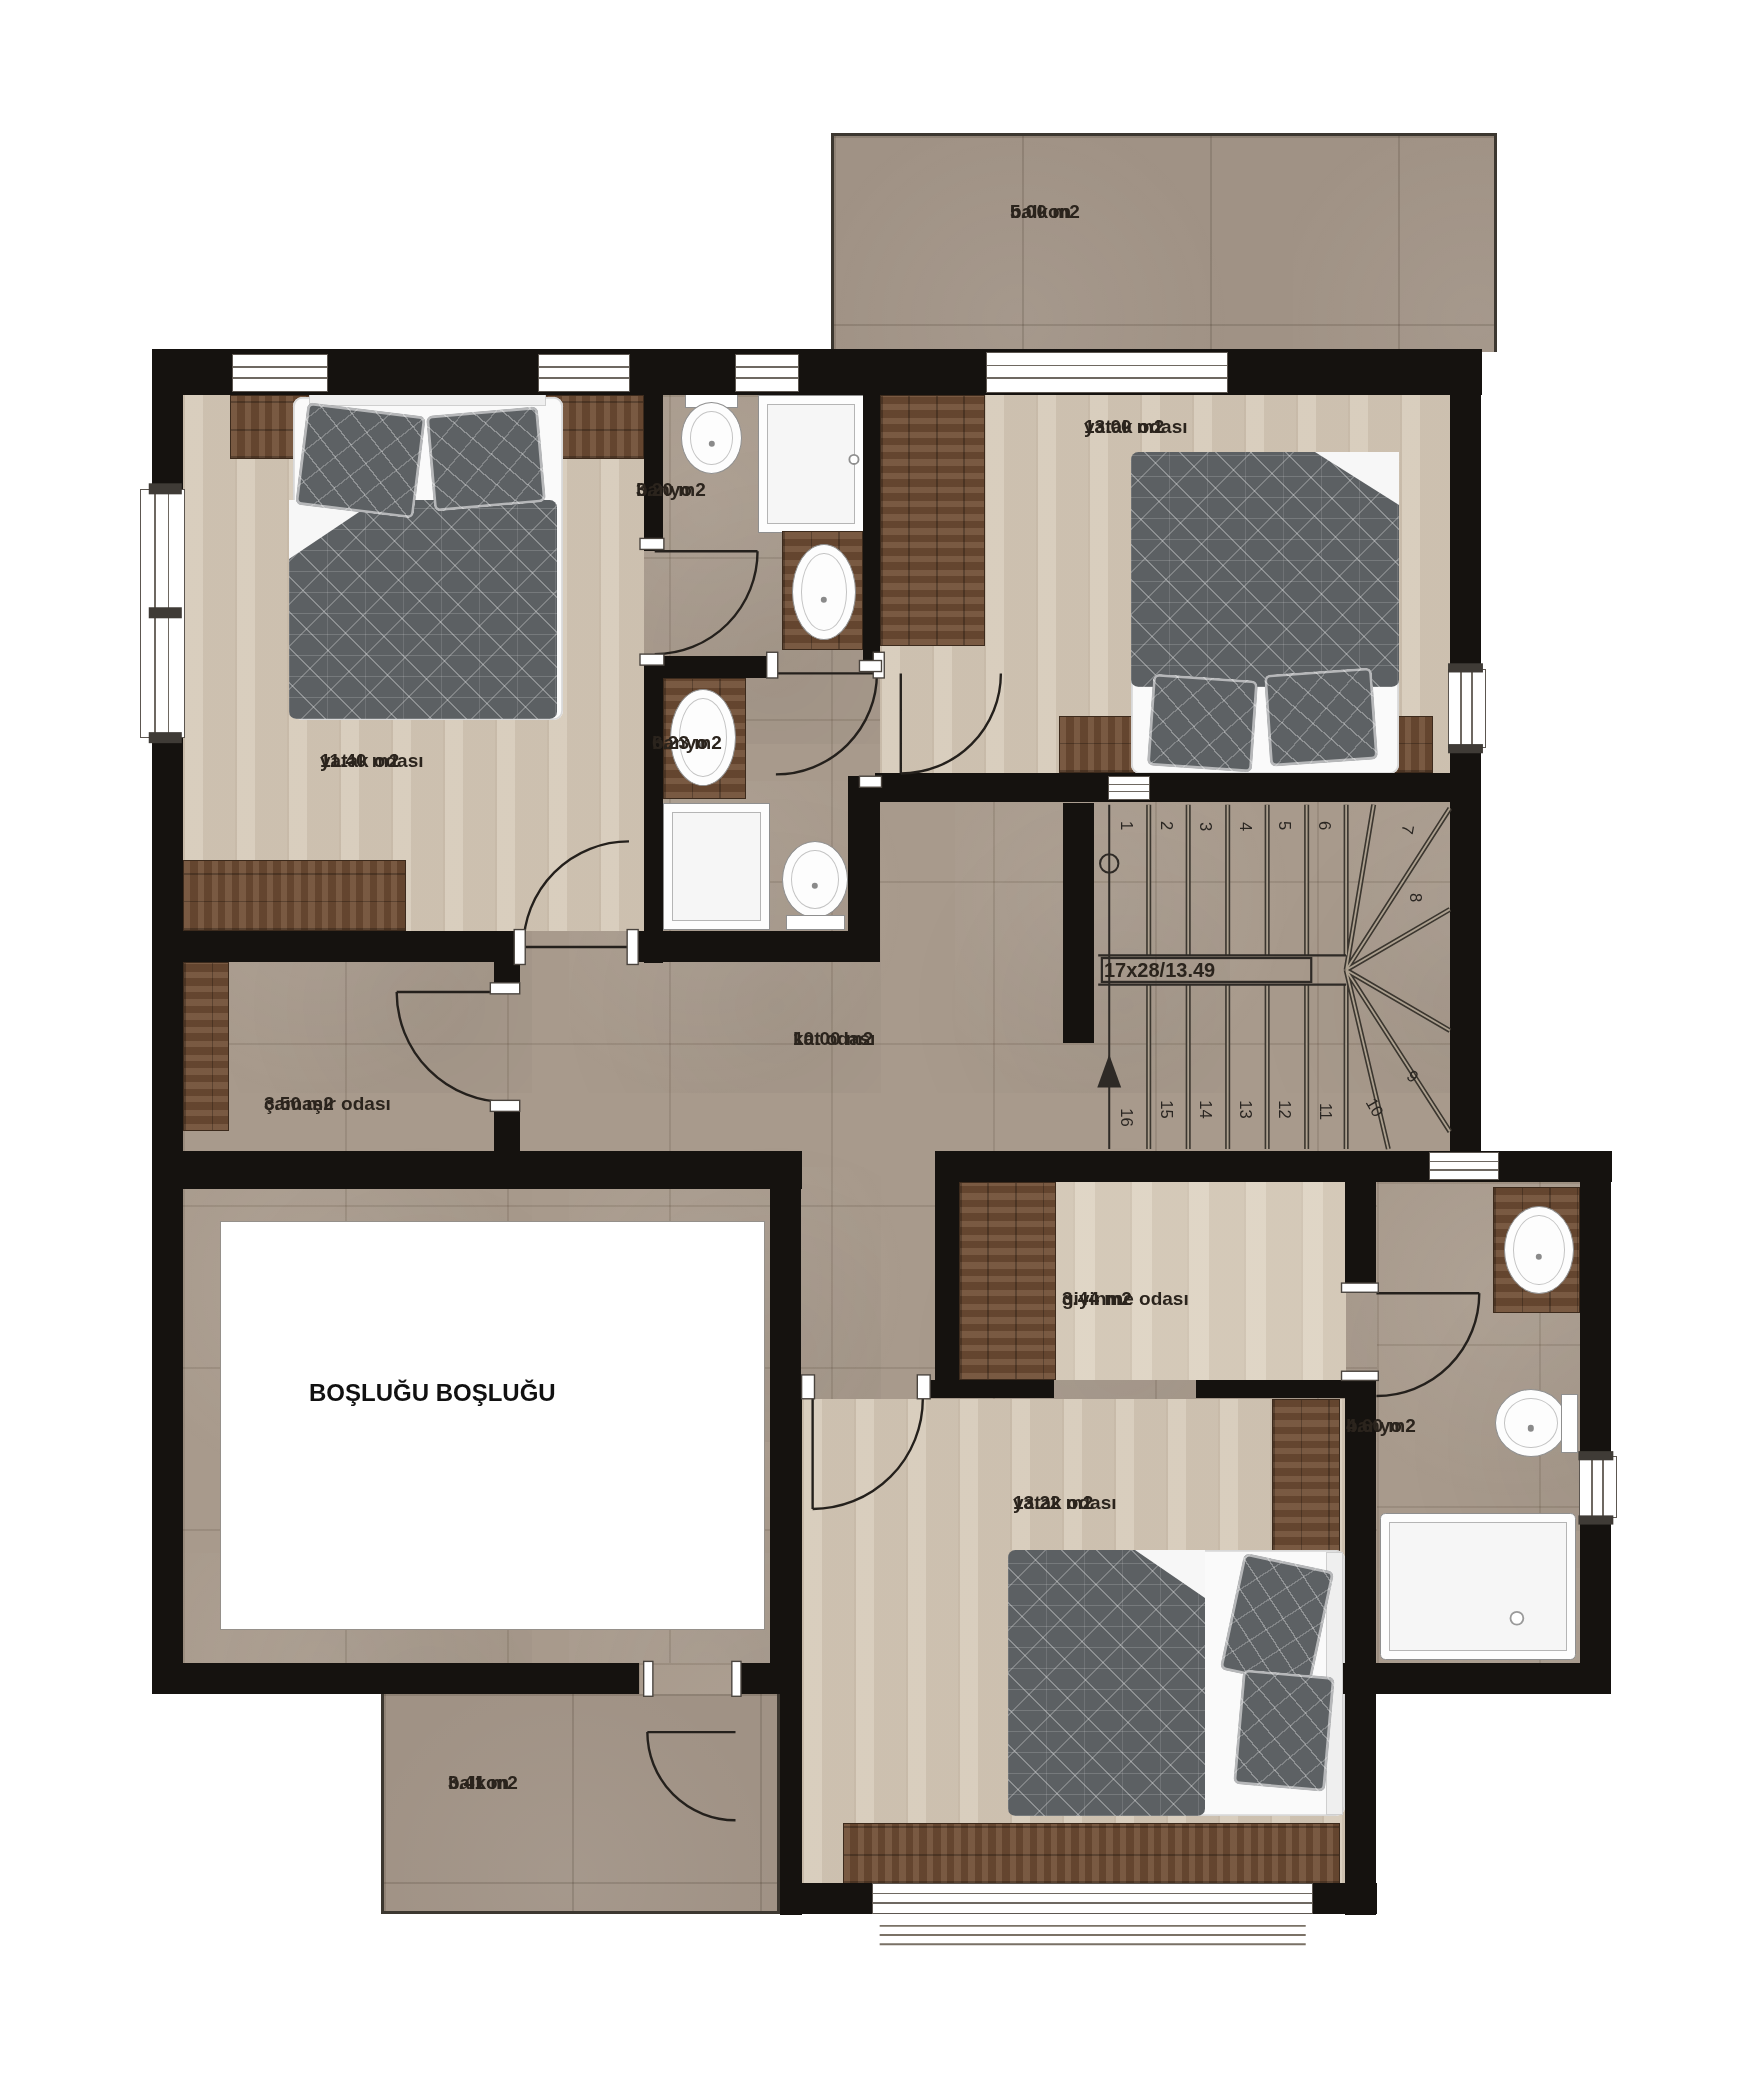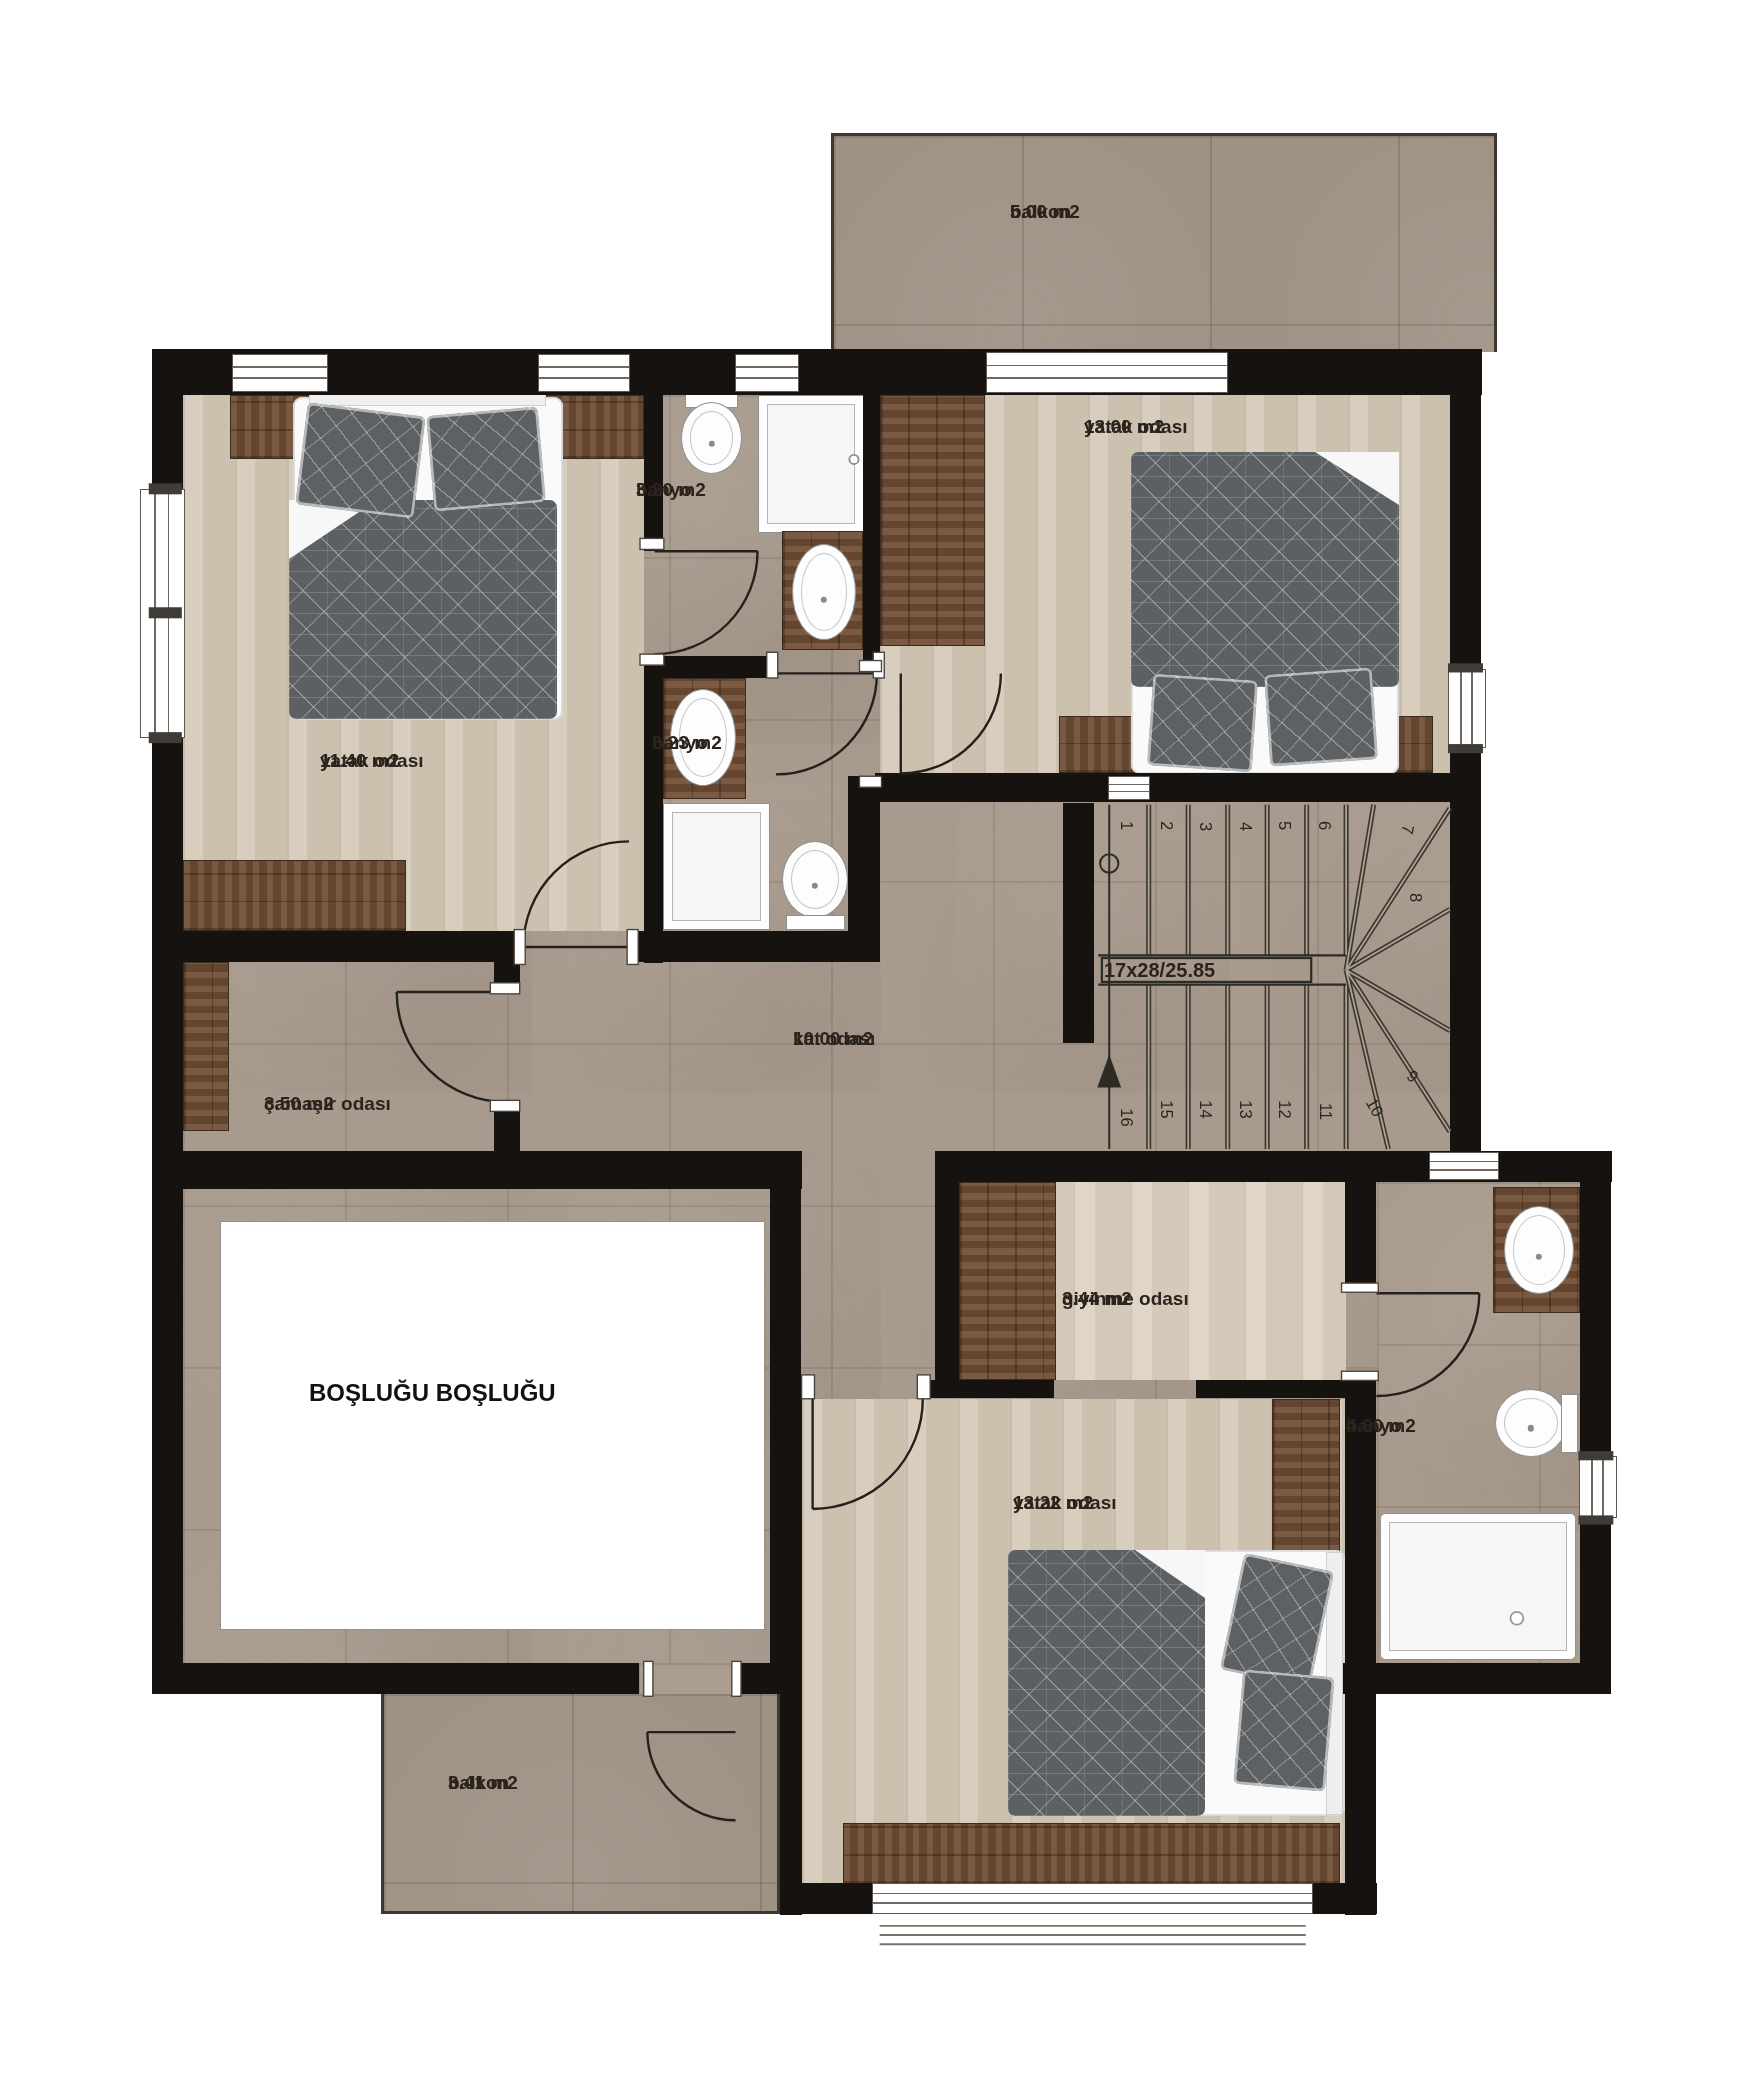--- a/index.html
+++ b/index.html
@@ -293,21 +293,21 @@
   </div>
   <div class="lbl" style="left:1013px;top:1490px;">
     <span>yatak odası</span>
     <span>13.22 m2</span>
   </div>
   <div class="lbl" style="left:448px;top:1770px;">
     <span>balkon</span>
     <span>3.41 m2</span>
   </div>
   <div class="lbl" style="left:1104px;top:958px;font-size:20px;line-height:24px;">
-      <span>17x28/25.85</span>
+      <span>17x28/13.49</span>
     </div>
 
   <div class="stnum" style="left:1111px;top:810px;transform:rotate(90deg);">1</div>
   <div class="stnum" style="left:1151px;top:810px;transform:rotate(90deg);">2</div>
   <div class="stnum" style="left:1190px;top:811px;transform:rotate(90deg);">3</div>
   <div class="stnum" style="left:1230px;top:811px;transform:rotate(90deg);">4</div>
   <div class="stnum" style="left:1269px;top:810px;transform:rotate(90deg);">5</div>
   <div class="stnum" style="left:1309px;top:810px;transform:rotate(90deg);">6</div>
   <div class="stnum" style="left:1392px;top:814px;transform:rotate(100deg);">7</div>
   <div class="stnum" style="left:1400px;top:882px;transform:rotate(90deg);">8</div>

